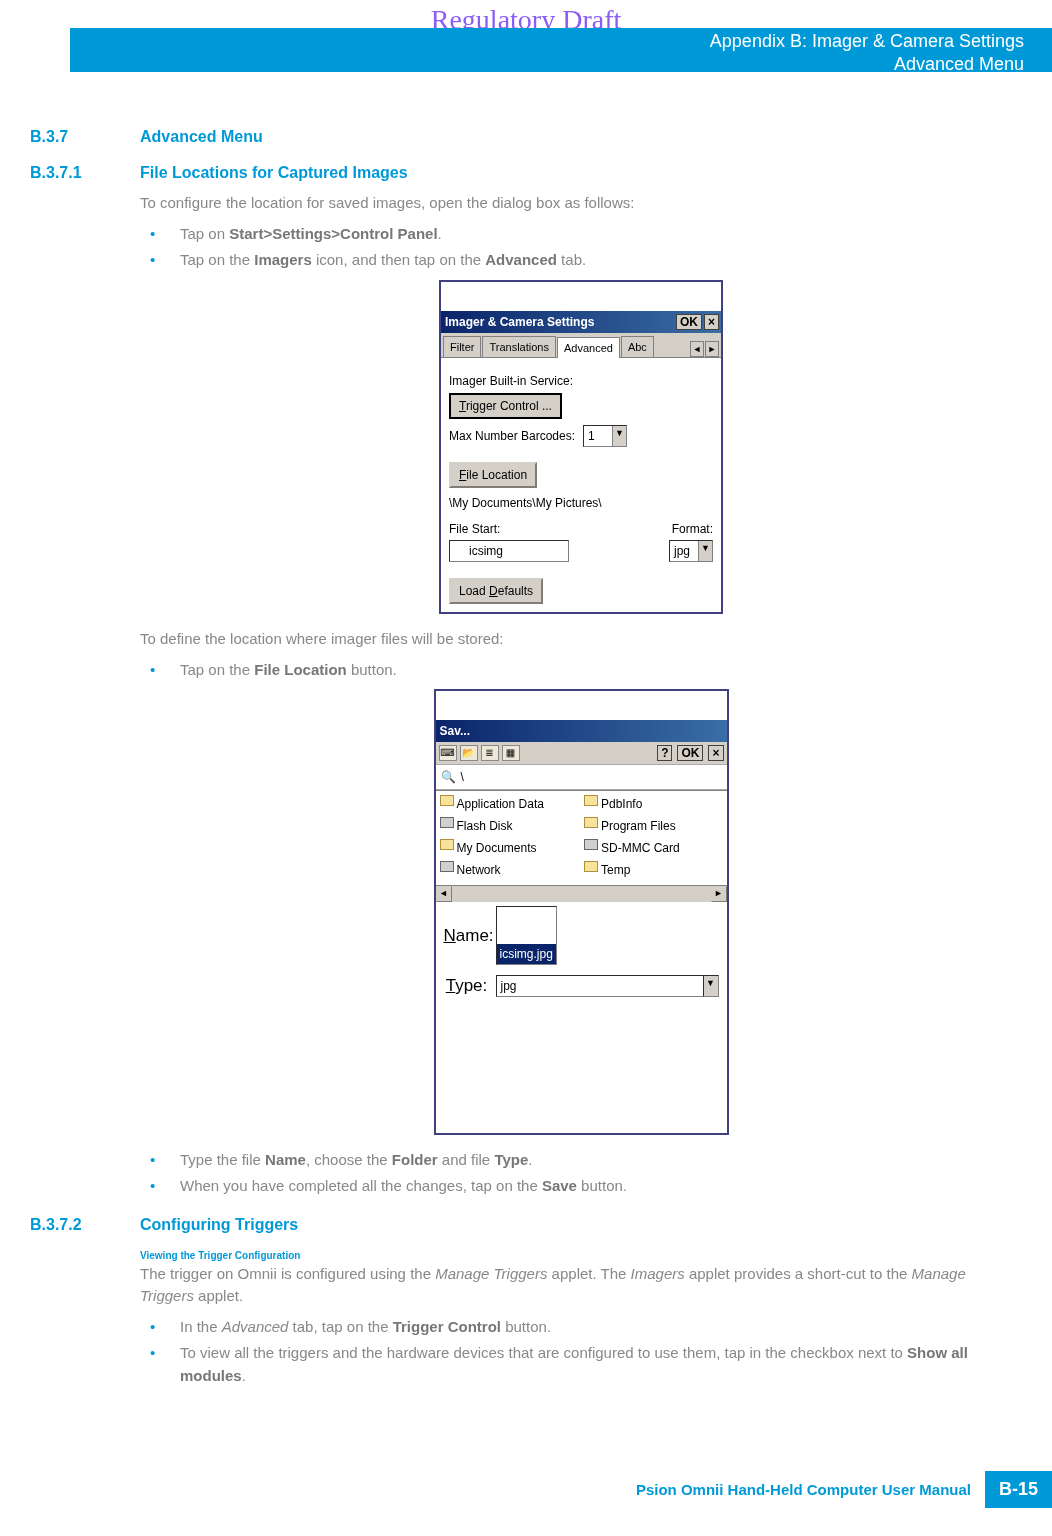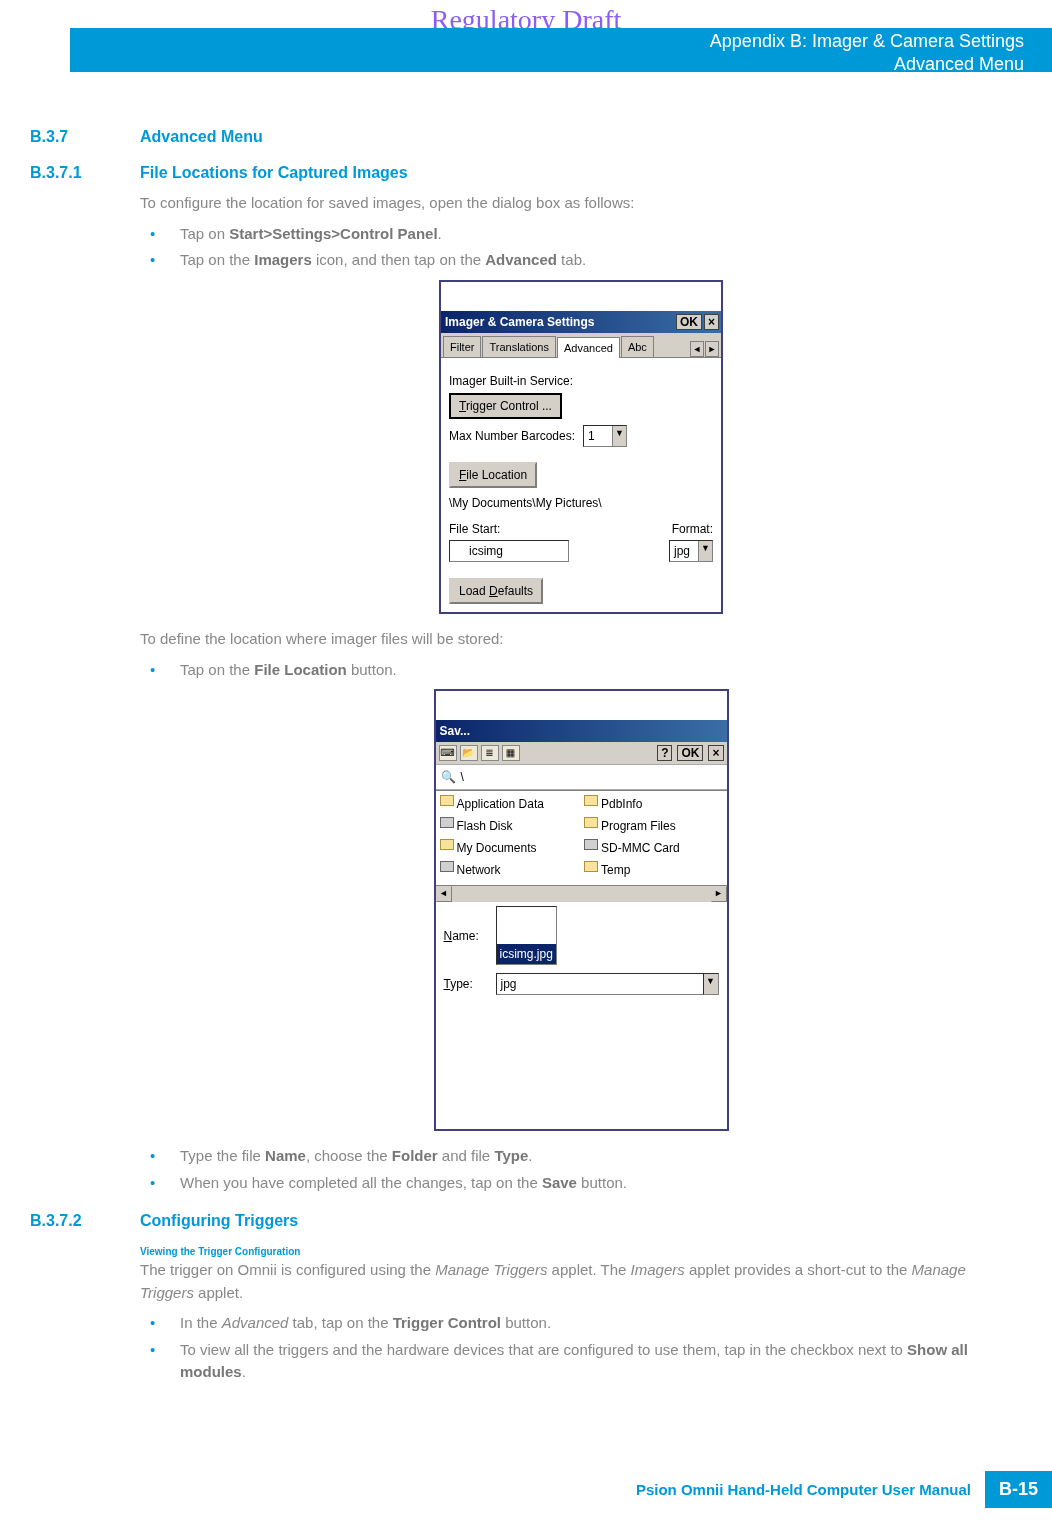--- a/index.html
+++ b/index.html
@@ -243,21 +243,21 @@
     text-align: center;
     font-size: 9px;
     line-height: 12px;
   }
   .form-row {
     display: flex;
     align-items: center;
     padding: 4px 8px;
     gap: 6px;
   }
-  .form-row .lbl { width: 46px; font-size: 12px; }
+  .form-row .lbl { width: 46px; font-size: 17px; text-align: center; }
   .sel-input {
     border: 1px inset #808080;
     background: #fff;
     padding: 0;
     font-size: 12px;
     flex: 0 0 auto;
   }
   .sel-input .selected {
     background: #0a246a;
     color: #fff;

